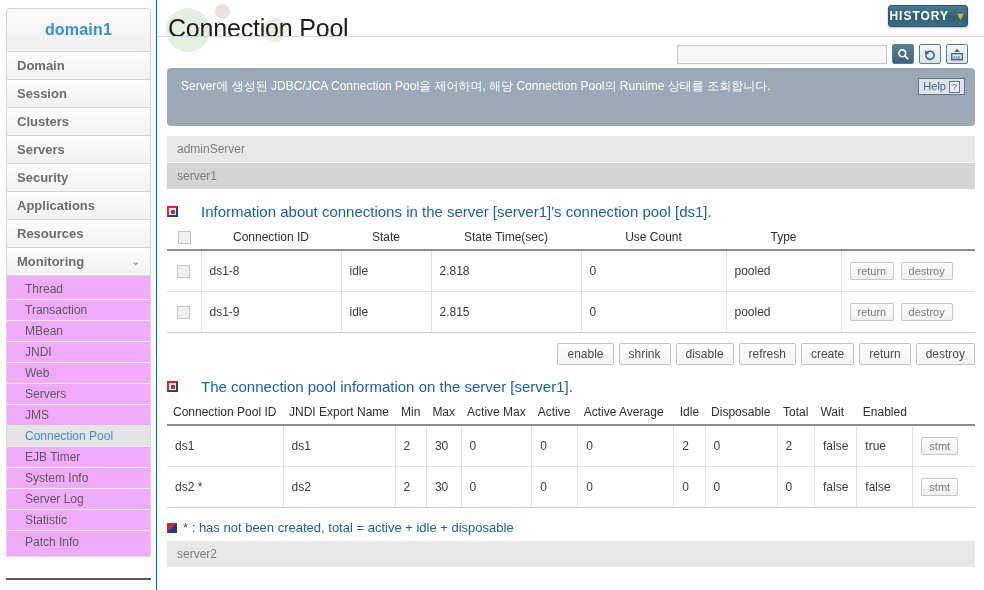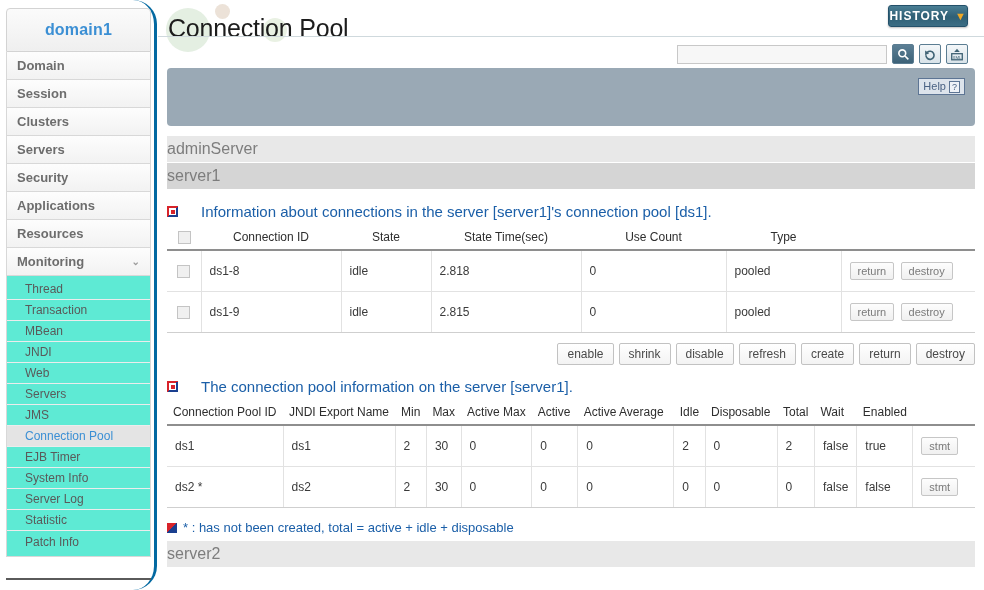--- a/index.html
+++ b/index.html
@@ -12,22 +12,21 @@
     font-size: 12px;
     color: #333;
   }
   #app { position: relative; width: 984px; height: 590px; }
 
   
   #sidebar {
     position: absolute; left: 0; top: 0;
     width: 157px; height: 590px;
     background: #ffffff;
-    border-right: 3px solid #0369a1;
-    border-radius: 24px;
+    border-right: 1px solid #0369a1;
   }
   .sb-inner {
     position: absolute; left: 6px; top: 8px;
     width: 145px;
   }
   .sb-brand {
     height: 44px;
     background: linear-gradient(#fbfbfb, #efefef);
     border: 1px solid #d3d3d3;
     border-radius: 4px 4px 0 0;
@@ -42,21 +41,21 @@
     border: 1px solid #d8d8d8;
     border-top: none;
     display: flex; align-items: center;
     padding: 0 10px;
     color: #6d6d6d;
     font-size: 13px;
     font-weight: bold;
   }
   .sb-item .caret { margin-left: auto; color: #9b9b9b; font-size: 10px; }
   .sb-sub {
-    background: #5eead4;
+    background: #f0abfc;
     border-left: 1px solid #d8d8d8;
     border-right: 1px solid #d8d8d8;
     border-bottom: 1px solid #d8d8d8;
     padding: 3px 0 4px 0;
   }
   .sb-subitem {
     height: 21px;
     display: flex; align-items: center;
     padding: 0 10px 0 18px;
     font-size: 12px;
@@ -156,22 +155,23 @@
     font-size: 9px; line-height: 10px;
     padding: 0 2px;
     background: #eef2f7;
   }
 
   
   .srv-bar {
     margin: 0 9px;
     height: 27px;
     display: flex; align-items: center;
+    padding-left: 10px;
     color: #7d7d7d;
-    font-size: 16px;
+    font-size: 12px;
     border-bottom: 1px solid #ffffff;
   }
   .srv-bar.light { background: #e8e8e8; }
   .srv-bar.dark  { background: #d5d5d5; }
 
   
   .sect {
     margin: 13px 9px 4px 9px;
     display: flex; align-items: center; gap: 23px;
     color: #1b5fa8;
@@ -376,20 +376,21 @@
           <svg width="14" height="13" viewBox="0 0 16 16">
             <rect x="1.5" y="7" width="13" height="7.5" fill="none" stroke="#3f6274" stroke-width="1.6"></rect>
             <text x="8" y="13.2" font-size="5.4" fill="#3f6274" text-anchor="middle" font-family="Liberation Sans, sans-serif">XML</text>
             <polygon points="8,1 11.5,5 4.5,5" fill="#3f6274"></polygon>
           </svg>
         </div>
       </div>
     </div>
 
     <div class="banner">
+      <span>Server에 생성된 JDBC/JCA Connection Pool을 제어하며, 해당 Connection Pool의 Runtime 상태를 조회합니다.</span>
       <div class="help-btn">
         <span>Help</span>
         <span class="qmark">?</span>
       </div>
     </div>
 
     <div style="height:10px"></div>
     <div class="srv-bar light">
       <span>adminServer</span>
     </div>

